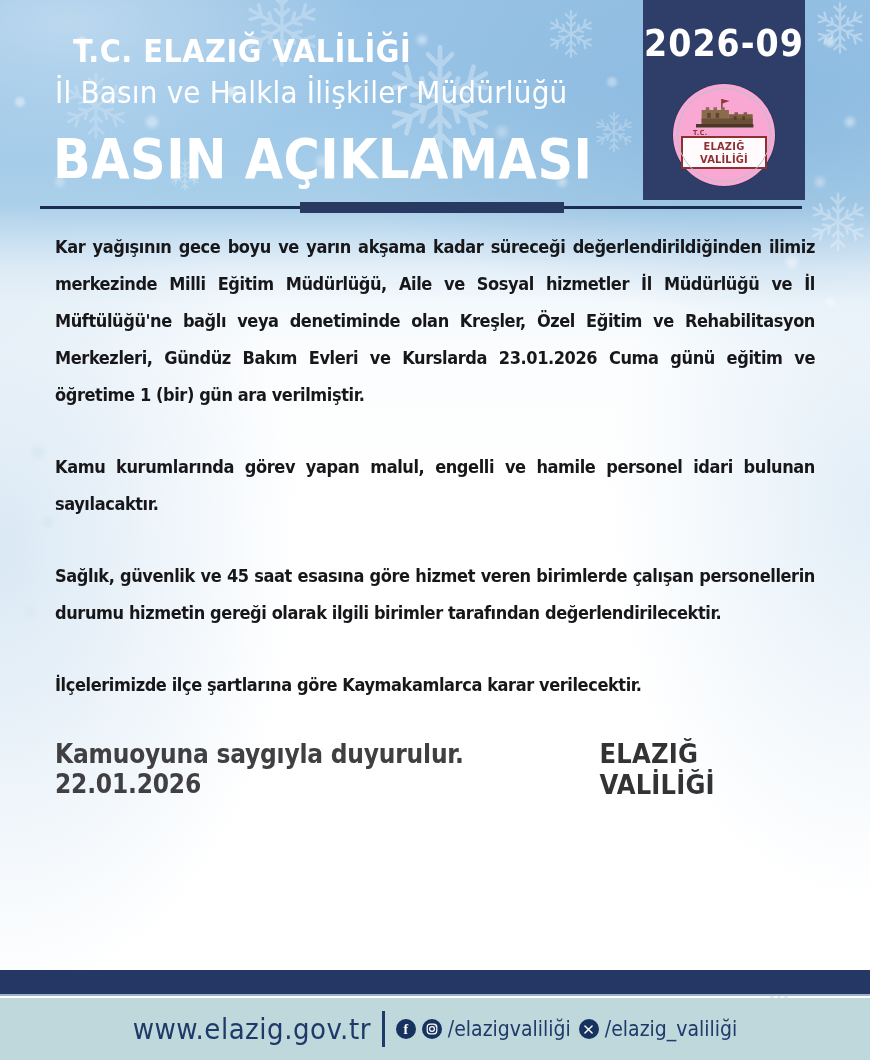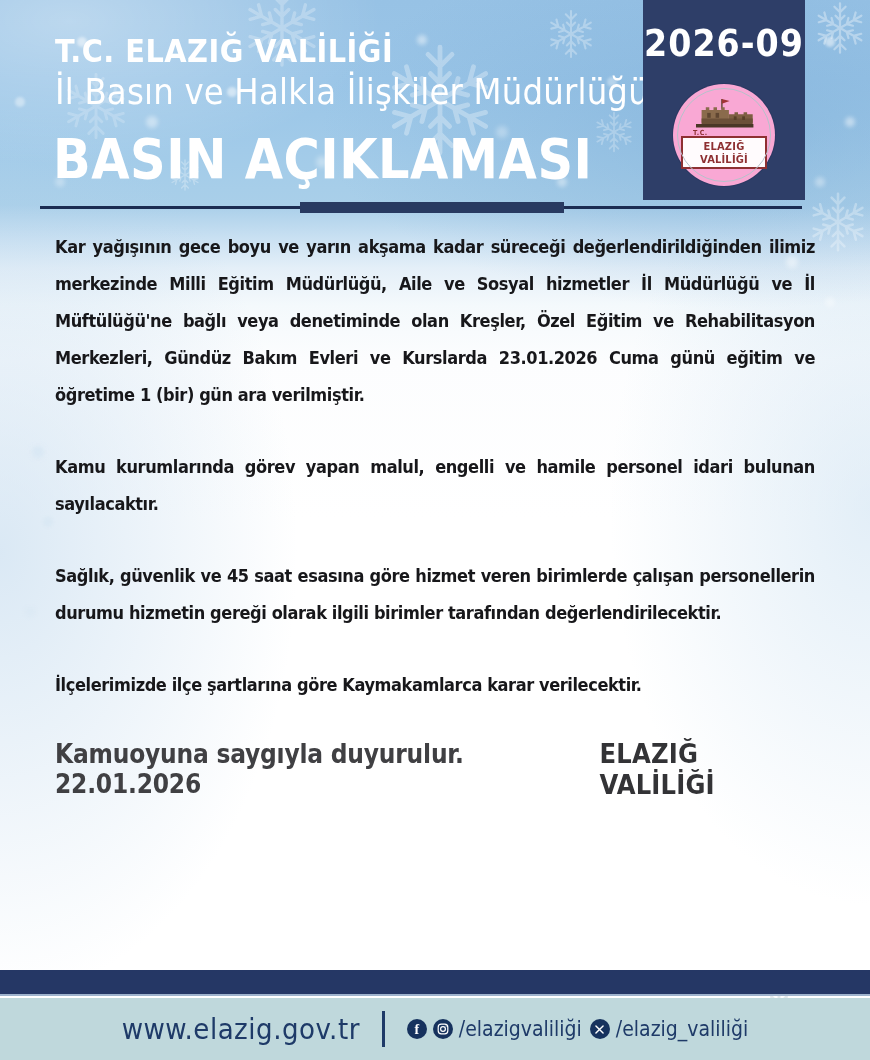--- a/index.html
+++ b/index.html
@@ -43,22 +43,22 @@
       816px 178px 4px 1px rgba(255,255,255,.35),
       788px 258px 5px 2px rgba(255,255,255,.45),
       826px 298px 4px 1px rgba(255,255,255,.35),
       34px 448px 4px 2px rgba(210,228,242,.55),
       44px 518px 3px 1px rgba(210,228,242,.45),
       26px 608px 4px 1px rgba(215,230,243,.40);
   }
 
   
   .agency{position:absolute;left:55px;top:30px;color:#ffffff;}
-  .agency-line1{font-size:32px;font-weight:700;letter-spacing:.5px;line-height:42px;}
-  .agency-line2{font-size:36px;font-weight:500;letter-spacing:.2px;line-height:40px;}
+  .agency-line1{font-size:32px;font-weight:700;letter-spacing:.5px;line-height:42px;margin-left:18px;}
+  .agency-line2{font-size:31px;font-weight:500;letter-spacing:.2px;line-height:40px;}
   .press-title{position:absolute;left:53px;top:128px;color:#ffffff;font-size:55px;font-weight:700;letter-spacing:.5px;line-height:62px;}
 
   .badge{position:absolute;left:643px;top:0;width:162px;height:200px;background:#2e3e68;}
   .badge-number{margin-top:22px;text-align:center;color:#ffffff;font-size:37px;font-weight:800;letter-spacing:1px;}
   .logo-circle{position:absolute;left:30px;top:84px;width:102px;height:102px;border-radius:50%;background:#f9a8d4;box-shadow:0 0 0 1px rgba(20,30,60,.15);}
   .logo-circle::after{content:"";position:absolute;left:4px;top:4px;right:4px;bottom:4px;border-radius:50%;border:1.5px solid #b6c2cb;}
   .logo-castle{position:absolute;left:16px;top:13px;width:70px;height:36px;}
   .logo-tc{position:absolute;left:20px;top:45px;font-size:7px;font-weight:700;color:#8e3032;letter-spacing:.5px;}
   .logo-label{position:absolute;left:8px;top:52px;width:86px;padding:2px 0 1px;text-align:center;border:2px solid #8e3032;background:rgba(255,255,255,.95);color:#8e3032;font-size:11px;font-weight:700;letter-spacing:.2px;}
 
@@ -67,21 +67,21 @@
 
   
   .content{position:absolute;left:55px;top:228px;width:760px;color:#17171a;}
   .content p{margin:0 0 35px 0;font-size:18px;font-weight:700;line-height:37px;letter-spacing:-.4px;text-align:justify;}
   .closing{display:flex;justify-content:space-between;align-items:baseline;margin-top:24px;}
   .closing-left{font-size:26px;font-weight:700;color:#404043;letter-spacing:-.2px;}
   .closing-right{font-size:27px;font-weight:700;color:#333336;letter-spacing:.2px;}
 
   
   .stripe{position:absolute;left:0;top:970px;width:870px;height:26px;background:#253765;border-bottom:2px solid #9fb3cd;}
-  .bottom-bar{position:absolute;left:0;top:998px;width:870px;height:62px;background:#bfd8dc;display:flex;align-items:center;justify-content:center;gap:22px;color:#1e3a68;}
+  .bottom-bar{position:absolute;left:0;top:998px;width:870px;height:62px;background:#bfd8dc;display:flex;align-items:center;justify-content:center;gap:11px;color:#1e3a68;}
   .website{font-size:29px;font-weight:400;letter-spacing:.5px;}
   .vbar{width:3px;height:36px;background:#1e3a68;}
   .social{display:flex;align-items:center;gap:8px;}
   .social-group{display:flex;align-items:center;gap:6px;}
   .sicon{width:20px;height:20px;border-radius:50%;background:#16325e;display:flex;align-items:center;justify-content:center;color:#ffffff;flex:0 0 auto;}
   .sicon svg{display:block;}
   .fb-glyph{font-family:"Liberation Serif","DejaVu Serif",serif;font-size:14px;font-weight:700;line-height:1;margin-top:1px;}
   .handle{font-size:21px;font-weight:500;letter-spacing:0;}
 </style>
 </head>

